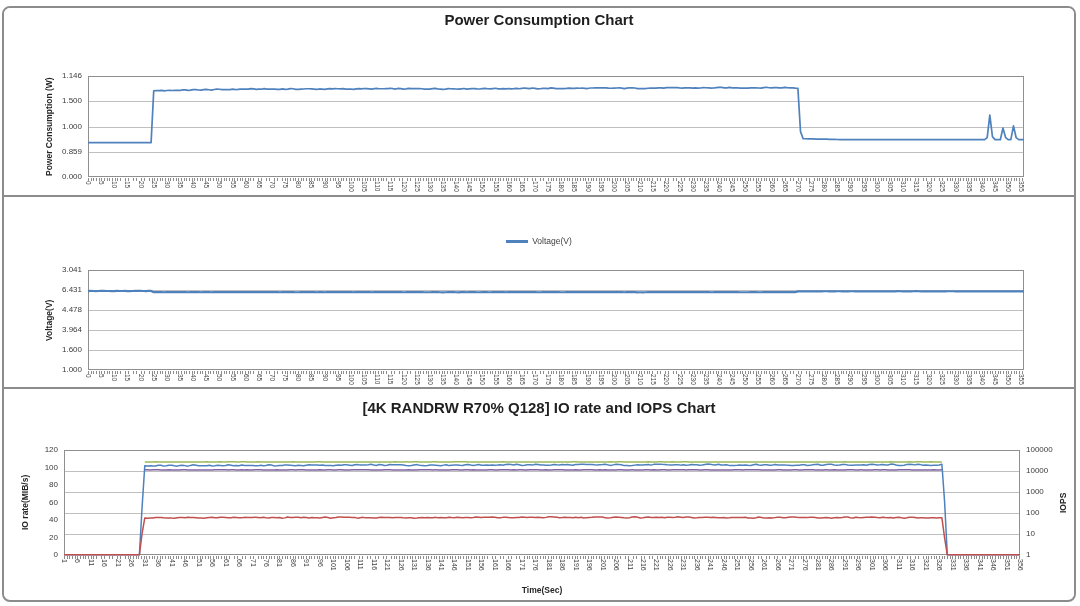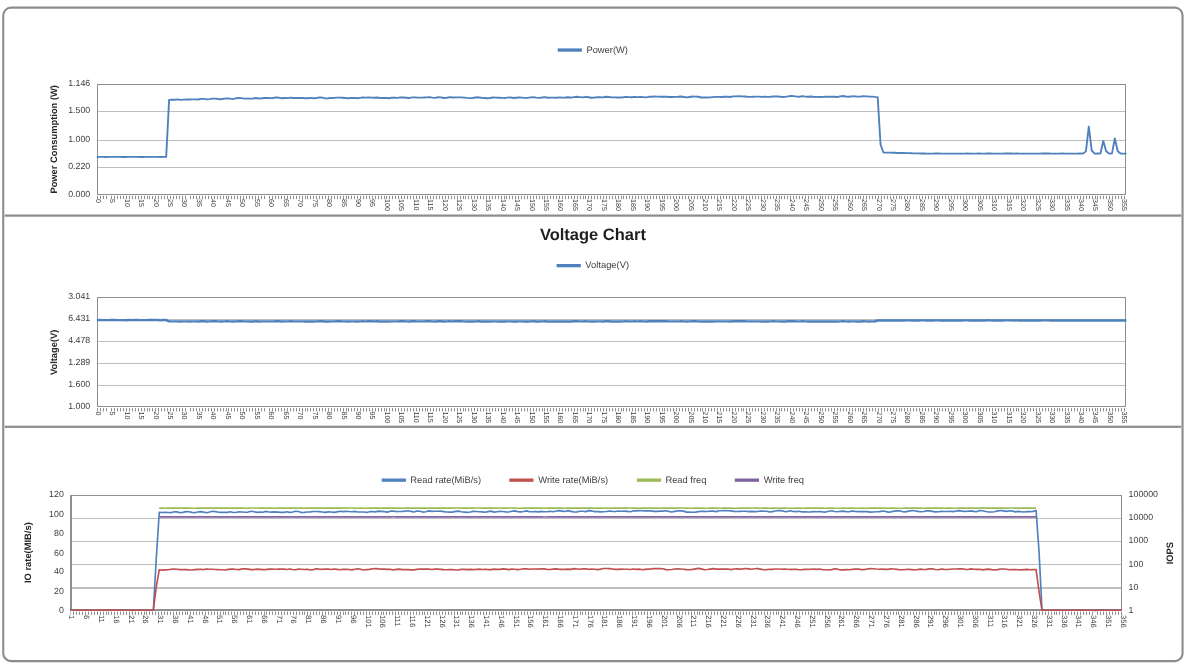--- a/index.html
+++ b/index.html
@@ -37,38 +37,33 @@
   .comb{position:absolute;height:3px;background:repeating-linear-gradient(to right,#8c8c8c 0,#8c8c8c 0.9px,transparent 0.9px,transparent 2.66px);}
   .x-title{position:absolute;text-align:center;font-weight:bold;font-size:8.5px;color:#262626;}
   #panel-2 .x-title{left:60px;width:956px;top:196px;}
 </style>
 </head>
 <body>
 
 <div class="frame">
 
   <section class="panel" id="panel-0">
-    <div class="legend">
-        <span class="lg-item">
-          <span class="lg-line" style="background: rgb(79, 129, 189);"></span>
-          <span class="lg-text">Power(W)</span>
-        </span>
-      </div>
+    <h2 class="chart-title">Power Consumption Chart</h2>
     <div class="y-title">Power Consumption (W)</div>
     <svg class="plot" width="936" height="101" viewBox="0 0 936 101" style="left: 84px; top: 68px;">
         <line x1="0" x2="936" y1="25.5" y2="25.5" stroke="#bfbfbf" stroke-width="1" shape-rendering="crispEdges"></line>
         <line x1="0" x2="936" y1="51.5" y2="51.5" stroke="#bfbfbf" stroke-width="1" shape-rendering="crispEdges"></line>
         <line x1="0" x2="936" y1="76.5" y2="76.5" stroke="#bfbfbf" stroke-width="1" shape-rendering="crispEdges"></line>
         <rect x="0.5" y="0.5" width="935" height="100" fill="none" stroke="#8f8f8f" stroke-width="1" shape-rendering="crispEdges"></rect>
         <path d="M0.00 66.68L2.63 66.63L5.26 66.66L7.89 66.68L10.52 66.67L13.15 66.61L15.78 66.63L18.40 66.66L21.03 66.66L23.66 66.69L26.29 66.71L28.92 66.64L31.55 66.65L34.18 66.65L36.81 66.63L39.44 66.68L42.07 66.69L44.70 66.66L47.33 66.59L49.96 66.61L52.58 66.59L55.21 66.65L57.84 66.71L60.47 66.62L63.10 66.63L65.73 14.75L68.36 14.54L70.99 14.66L73.62 14.33L76.25 14.79L78.88 14.52L81.51 14.39L84.13 14.49L86.76 14.34L89.39 14.36L92.02 14.46L94.65 13.86L97.28 13.87L99.91 14.38L102.54 14.11L105.17 13.62L107.80 13.61L110.43 13.98L113.06 14.20L115.69 13.69L118.31 13.43L120.94 13.72L123.57 14.05L126.20 13.50L128.83 13.05L131.46 13.25L134.09 13.60L136.72 13.60L139.35 13.62L141.98 13.55L144.61 13.11L147.24 13.53L149.87 13.34L152.49 13.08L155.12 13.09L157.75 13.21L160.38 13.11L163.01 12.58L165.64 12.91L168.27 13.31L170.90 13.12L173.53 13.22L176.16 12.69L178.79 13.10L181.42 13.12L184.04 13.02L186.67 13.13L189.30 13.30L191.93 13.35L194.56 12.94L197.19 13.29L199.82 13.11L202.45 12.58L205.08 12.75L207.71 13.38L210.34 13.33L212.97 13.04L215.60 13.02L218.22 12.74L220.85 12.73L223.48 12.85L226.11 13.05L228.74 13.29L231.37 12.97L234.00 13.04L236.63 13.32L239.26 12.95L241.89 12.56L244.52 12.78L247.15 12.67L249.78 12.73L252.40 12.90L255.03 12.67L257.66 13.05L260.29 13.06L262.92 13.03L265.55 13.33L268.18 12.85L270.81 12.72L273.44 12.95L276.07 12.49L278.70 12.64L281.33 12.85L283.96 13.13L286.58 12.53L289.21 12.47L291.84 12.77L294.47 12.75L297.10 12.68L299.73 12.54L302.36 12.28L304.99 12.69L307.62 13.04L310.25 12.38L312.88 12.56L315.51 13.09L318.13 12.85L320.76 12.35L323.39 12.60L326.02 12.54L328.65 12.57L331.28 12.52L333.91 12.76L336.54 13.03L339.17 13.16L341.80 13.11L344.43 12.66L347.06 12.46L349.69 12.88L352.31 13.09L354.94 13.30L357.57 13.06L360.20 12.65L362.83 12.74L365.46 12.87L368.09 12.99L370.72 13.19L373.35 12.80L375.98 12.49L378.61 13.12L381.24 12.86L383.87 12.63L386.49 12.72L389.12 12.93L391.75 13.00L394.38 12.54L397.01 12.30L399.64 12.76L402.27 12.95L404.90 12.64L407.53 12.28L410.16 12.83L412.79 12.80L415.42 12.72L418.04 12.88L420.67 12.58L423.30 12.78L425.93 12.68L428.56 12.43L431.19 12.73L433.82 12.30L436.45 11.99L439.08 12.29L441.71 12.56L444.34 11.99L446.97 12.43L449.60 12.88L452.22 12.73L454.85 12.36L457.48 12.34L460.11 12.58L462.74 11.95L465.37 12.13L468.00 12.54L470.63 12.51L473.26 12.67L475.89 12.63L478.52 12.44L481.15 12.08L483.78 12.31L486.40 12.40L489.03 12.08L491.66 12.25L494.29 12.11L496.92 12.31L499.55 12.53L502.18 12.00L504.81 11.98L507.44 11.77L510.07 11.86L512.70 11.91L515.33 11.92L517.96 11.95L520.58 12.20L523.21 12.23L525.84 12.08L528.47 12.00L531.10 11.76L533.73 12.16L536.36 12.56L538.99 12.15L541.62 11.77L544.25 11.85L546.88 11.98L549.51 12.61L552.13 12.58L554.76 12.63L557.39 12.55L560.02 12.26L562.65 12.02L565.28 12.07L567.91 12.16L570.54 11.93L573.17 11.86L575.80 12.20L578.43 11.65L581.06 11.60L583.69 11.50L586.31 11.62L588.94 11.68L591.57 11.96L594.20 12.06L596.83 11.96L599.46 11.86L602.09 11.87L604.72 12.11L607.35 11.89L609.98 12.11L612.61 12.00L615.24 11.64L617.87 11.75L620.49 11.78L623.12 12.16L625.75 12.01L628.38 11.59L631.01 11.31L633.64 11.42L636.27 11.82L638.90 11.95L641.53 11.41L644.16 11.88L646.79 11.95L649.42 11.73L652.04 12.13L654.67 12.12L657.30 12.13L659.93 12.09L662.56 11.86L665.19 11.97L667.82 11.79L670.45 12.00L673.08 12.16L675.71 11.60L678.34 11.28L680.97 11.75L683.60 11.94L686.22 11.63L688.85 11.55L691.48 11.87L694.11 11.82L696.74 11.40L699.37 11.64L702.00 11.78L704.63 11.84L707.26 12.12L709.89 12.32L712.52 55.62L715.15 62.68L717.78 62.73L720.40 62.79L723.03 62.82L725.66 62.90L728.29 63.05L730.92 63.10L733.55 63.11L736.18 63.15L738.81 63.21L741.44 63.37L744.07 63.46L746.70 63.46L749.33 63.50L751.96 63.58L754.58 63.63L757.21 63.67L759.84 63.64L762.47 63.59L765.10 63.58L767.73 63.64L770.36 63.68L772.99 63.66L775.62 63.63L778.25 63.64L780.88 63.64L783.51 63.62L786.13 63.66L788.76 63.60L791.39 63.57L794.02 63.60L796.65 63.63L799.28 63.62L801.91 63.58L804.54 63.63L807.17 63.65L809.80 63.55L812.43 63.57L815.06 63.64L817.69 63.69L820.31 63.69L822.94 63.66L825.57 63.58L828.20 63.55L830.83 63.59L833.46 63.63L836.09 63.57L838.72 63.60L841.35 63.67L843.98 63.63L846.61 63.66L849.24 63.69L851.87 63.66L854.49 63.66L857.12 63.64L859.75 63.56L862.38 63.57L865.01 63.59L867.64 63.65L870.27 63.61L872.90 63.66L875.53 63.65L878.16 63.58L880.79 63.64L883.42 63.70L886.04 63.68L888.67 63.66L891.30 63.66L893.93 63.59L896.56 63.60L899.19 61.61L901.82 39.14L904.45 60.64L907.08 63.64L909.71 63.59L912.34 63.69L914.97 52.04L917.60 61.58L920.22 63.61L922.85 63.61L925.48 49.90L928.11 61.56L930.74 63.61L933.37 63.65L936.00 63.67" fill="none" stroke="#4F81BD" stroke-width="1.7" stroke-linejoin="round"></path>
       </svg>
   <div class="ytick" style="left: 34px; top: 63px;">1.146</div>
       <div class="ytick" style="left: 34px; top: 88.25px;">1.500</div>
       <div class="ytick" style="left: 34px; top: 113.5px;">1.000</div>
-      <div class="ytick" style="left: 34px; top: 138.75px;">0.220</div>
+      <div class="ytick" style="left: 34px; top: 138.75px;">0.859</div>
       <div class="ytick" style="left: 34px; top: 164px;">0.000</div>
       <div class="xtick" style="left: 80px; top: 173px;">0</div>
       <div class="xtick" style="left: 93.1461px; top: 173px;">5</div>
       <div class="xtick" style="left: 106.292px; top: 173px;">10</div>
       <div class="xtick" style="left: 119.438px; top: 173px;">15</div>
       <div class="xtick" style="left: 132.584px; top: 173px;">20</div>
       <div class="xtick" style="left: 145.73px; top: 173px;">25</div>
       <div class="xtick" style="left: 158.876px; top: 173px;">30</div>
       <div class="xtick" style="left: 172.022px; top: 173px;">35</div>
       <div class="xtick" style="left: 185.169px; top: 173px;">40</div>
@@ -132,40 +127,39 @@
       <div class="xtick" style="left: 947.64px; top: 173px;">330</div>
       <div class="xtick" style="left: 960.787px; top: 173px;">335</div>
       <div class="xtick" style="left: 973.933px; top: 173px;">340</div>
       <div class="xtick" style="left: 987.079px; top: 173px;">345</div>
       <div class="xtick" style="left: 1000.22px; top: 173px;">350</div>
       <div class="xtick" style="left: 1013.37px; top: 173px;">355</div>
       <div class="comb" style="left: 84px; top: 169.5px; width: 936px;"></div>
     </section>
 
   <section class="panel" id="panel-1">
-    <h2 class="chart-title">Voltage Chart</h2>
     <div class="legend">
         <span class="lg-item">
           <span class="lg-line" style="background: rgb(79, 129, 189);"></span>
           <span class="lg-text">Voltage(V)</span>
         </span>
       </div>
     <div class="y-title">Voltage(V)</div>
     <svg class="plot" width="936" height="100" viewBox="0 0 936 100" style="left: 84px; top: 73px;">
         <line x1="0" x2="936" y1="20.5" y2="20.5" stroke="#bfbfbf" stroke-width="1" shape-rendering="crispEdges"></line>
         <line x1="0" x2="936" y1="40.5" y2="40.5" stroke="#bfbfbf" stroke-width="1" shape-rendering="crispEdges"></line>
         <line x1="0" x2="936" y1="60.5" y2="60.5" stroke="#bfbfbf" stroke-width="1" shape-rendering="crispEdges"></line>
         <line x1="0" x2="936" y1="80.5" y2="80.5" stroke="#bfbfbf" stroke-width="1" shape-rendering="crispEdges"></line>
         <rect x="0.5" y="0.5" width="935" height="99" fill="none" stroke="#8f8f8f" stroke-width="1" shape-rendering="crispEdges"></rect>
         <path d="M0.00 21.03L2.63 20.95L5.26 20.99L7.89 21.03L10.52 21.01L13.15 20.92L15.78 20.96L18.40 21.00L21.03 20.99L23.66 21.04L26.29 21.07L28.92 20.97L31.55 20.99L34.18 20.98L36.81 20.95L39.44 21.03L42.07 21.04L44.70 21.00L47.33 20.90L49.96 20.93L52.58 20.90L55.21 20.98L57.84 21.07L60.47 20.94L63.10 20.95L65.73 22.19L68.36 22.15L70.99 22.19L73.62 22.13L76.25 22.24L78.88 22.19L81.51 22.17L84.13 22.20L86.76 22.18L89.39 22.19L92.02 22.22L94.65 22.10L97.28 22.11L99.91 22.23L102.54 22.18L105.17 22.08L107.80 22.09L110.43 22.18L113.06 22.24L115.69 22.14L118.31 22.09L120.94 22.16L123.57 22.24L126.20 22.13L128.83 22.04L131.46 22.10L134.09 22.18L136.72 22.19L139.35 22.21L141.98 22.20L144.61 22.11L147.24 22.22L149.87 22.18L152.49 22.14L155.12 22.15L157.75 22.18L160.38 22.16L163.01 22.05L165.64 22.12L168.27 22.21L170.90 22.17L173.53 22.19L176.16 22.08L178.79 22.17L181.42 22.17L184.04 22.15L186.67 22.18L189.30 22.22L191.93 22.23L194.56 22.14L197.19 22.22L199.82 22.18L202.45 22.07L205.08 22.11L207.71 22.25L210.34 22.24L212.97 22.17L215.60 22.17L218.22 22.11L220.85 22.11L223.48 22.13L226.11 22.18L228.74 22.23L231.37 22.17L234.00 22.18L236.63 22.24L239.26 22.17L241.89 22.08L244.52 22.13L247.15 22.11L249.78 22.12L252.40 22.16L255.03 22.11L257.66 22.20L260.29 22.20L262.92 22.19L265.55 22.26L268.18 22.16L270.81 22.13L273.44 22.18L276.07 22.08L278.70 22.12L281.33 22.16L283.96 22.23L286.58 22.10L289.21 22.08L291.84 22.15L294.47 22.15L297.10 22.13L299.73 22.10L302.36 22.05L304.99 22.14L307.62 22.22L310.25 22.07L312.88 22.11L315.51 22.23L318.13 22.18L320.76 22.07L323.39 22.13L326.02 22.12L328.65 22.12L331.28 22.11L333.91 22.17L336.54 22.23L339.17 22.26L341.80 22.25L344.43 22.15L347.06 22.11L349.69 22.20L352.31 22.25L354.94 22.30L357.57 22.25L360.20 22.16L362.83 22.18L365.46 22.21L368.09 22.24L370.72 22.28L373.35 22.19L375.98 22.13L378.61 22.27L381.24 22.21L383.87 22.16L386.49 22.18L389.12 22.23L391.75 22.25L394.38 22.15L397.01 22.10L399.64 22.20L402.27 22.24L404.90 22.18L407.53 22.10L410.16 22.22L412.79 22.22L415.42 22.20L418.04 22.24L420.67 22.18L423.30 22.22L425.93 22.20L428.56 22.15L431.19 22.22L433.82 22.12L436.45 22.06L439.08 22.13L441.71 22.19L444.34 22.06L446.97 22.16L449.60 22.26L452.22 22.23L454.85 22.15L457.48 22.15L460.11 22.20L462.74 22.07L465.37 22.11L468.00 22.20L470.63 22.20L473.26 22.23L475.89 22.23L478.52 22.19L481.15 22.11L483.78 22.16L486.40 22.18L489.03 22.12L491.66 22.15L494.29 22.12L496.92 22.17L499.55 22.22L502.18 22.11L504.81 22.10L507.44 22.06L510.07 22.08L512.70 22.10L515.33 22.10L517.96 22.11L520.58 22.16L523.21 22.17L525.84 22.14L528.47 22.13L531.10 22.07L533.73 22.17L536.36 22.26L538.99 22.17L541.62 22.08L544.25 22.10L546.88 22.13L549.51 22.28L552.13 22.27L554.76 22.28L557.39 22.27L560.02 22.21L562.65 22.16L565.28 22.17L567.91 22.19L570.54 22.14L573.17 22.13L575.80 22.20L578.43 22.09L581.06 22.08L583.69 22.06L586.31 22.08L588.94 22.10L591.57 22.16L594.20 22.19L596.83 22.17L599.46 22.15L602.09 22.15L604.72 22.21L607.35 22.16L609.98 22.21L612.61 22.19L615.24 22.11L617.87 22.14L620.49 22.14L623.12 22.23L625.75 22.20L628.38 22.11L631.01 22.05L633.64 22.07L636.27 22.17L638.90 22.19L641.53 22.08L644.16 22.18L646.79 22.20L649.42 22.15L652.04 22.24L654.67 22.24L657.30 22.25L659.93 22.24L662.56 22.19L665.19 22.22L667.82 22.18L670.45 22.23L673.08 22.27L675.71 22.14L678.34 22.08L680.97 22.18L683.60 22.22L686.22 22.16L688.85 22.14L691.48 22.22L694.11 22.21L696.74 22.12L699.37 22.17L702.00 22.20L704.63 22.18L707.26 22.20L709.89 21.38L712.52 21.43L715.15 21.43L717.78 21.39L720.40 21.37L723.03 21.31L725.66 21.32L728.29 21.43L730.92 21.41L733.55 21.31L736.18 21.27L738.81 21.25L741.44 21.38L744.07 21.40L746.70 21.29L749.33 21.24L751.96 21.25L754.58 21.34L757.21 21.39L759.84 21.35L762.47 21.27L765.10 21.26L767.73 21.34L770.36 21.40L772.99 21.38L775.62 21.34L778.25 21.35L780.88 21.35L783.51 21.32L786.13 21.38L788.76 21.28L791.39 21.24L794.02 21.29L796.65 21.33L799.28 21.31L801.91 21.26L804.54 21.34L807.17 21.36L809.80 21.21L812.43 21.25L815.06 21.35L817.69 21.43L820.31 21.42L822.94 21.38L825.57 21.26L828.20 21.22L830.83 21.27L833.46 21.33L836.09 21.24L838.72 21.29L841.35 21.40L843.98 21.34L846.61 21.38L849.24 21.42L851.87 21.37L854.49 21.38L857.12 21.34L859.75 21.23L862.38 21.24L865.01 21.27L867.64 21.36L870.27 21.31L872.90 21.37L875.53 21.36L878.16 21.27L880.79 21.35L883.42 21.44L886.04 21.40L888.67 21.38L891.30 21.38L893.93 21.27L896.56 21.30L899.19 21.33L901.82 21.28L904.45 21.40L907.08 21.35L909.71 21.28L912.34 21.42L914.97 21.38L917.60 21.29L920.22 21.30L922.85 21.30L925.48 21.31L928.11 21.26L930.74 21.30L933.37 21.37L936.00 21.39" fill="none" stroke="#4F81BD" stroke-width="2.2" stroke-linejoin="round"></path>
       </svg>
   <div class="ytick" style="left: 34px; top: 68px;">3.041</div>
       <div class="ytick" style="left: 34px; top: 88px;">6.431</div>
       <div class="ytick" style="left: 34px; top: 108px;">4.478</div>
-      <div class="ytick" style="left: 34px; top: 128px;">1.289</div>
+      <div class="ytick" style="left: 34px; top: 128px;">3.964</div>
       <div class="ytick" style="left: 34px; top: 148px;">1.600</div>
       <div class="ytick" style="left: 34px; top: 168px;">1.000</div>
       <div class="xtick" style="left: 80px; top: 177px;">0</div>
       <div class="xtick" style="left: 93.1461px; top: 177px;">5</div>
       <div class="xtick" style="left: 106.292px; top: 177px;">10</div>
       <div class="xtick" style="left: 119.438px; top: 177px;">15</div>
       <div class="xtick" style="left: 132.584px; top: 177px;">20</div>
       <div class="xtick" style="left: 145.73px; top: 177px;">25</div>
       <div class="xtick" style="left: 158.876px; top: 177px;">30</div>
       <div class="xtick" style="left: 172.022px; top: 177px;">35</div>
@@ -230,40 +224,24 @@
       <div class="xtick" style="left: 947.64px; top: 177px;">330</div>
       <div class="xtick" style="left: 960.787px; top: 177px;">335</div>
       <div class="xtick" style="left: 973.933px; top: 177px;">340</div>
       <div class="xtick" style="left: 987.079px; top: 177px;">345</div>
       <div class="xtick" style="left: 1000.22px; top: 177px;">350</div>
       <div class="xtick" style="left: 1013.37px; top: 177px;">355</div>
       <div class="comb" style="left: 84px; top: 173.5px; width: 936px;"></div>
     </section>
 
   <section class="panel" id="panel-2">
-    <div class="legend">
-        <span class="lg-item">
-          <span class="lg-line" style="background: rgb(79, 129, 189);"></span>
-          <span class="lg-text">Read rate(MiB/s)</span>
-        </span>
-        <span class="lg-item">
-          <span class="lg-line" style="background: rgb(192, 80, 77);"></span>
-          <span class="lg-text">Write rate(MiB/s)</span>
-        </span>
-        <span class="lg-item">
-          <span class="lg-line" style="background: rgb(155, 187, 89);"></span>
-          <span class="lg-text">Read freq</span>
-        </span>
-        <span class="lg-item">
-          <span class="lg-line" style="background: rgb(128, 100, 162);"></span>
-          <span class="lg-text">Write freq</span>
-        </span>
-      </div>
+    <h2 class="chart-title">[4K RANDRW R70% Q128] IO rate and IOPS Chart</h2>
     <div class="y-title">IO rate(MIB/s)</div>
     <div class="y2-title">IOPS</div>
+    <div class="x-title">Time(Sec)</div>
     <svg class="plot" width="956" height="105" viewBox="0 0 956 105" style="left: 60px; top: 61px;">
         <line x1="0" x2="956" y1="21.5" y2="21.5" stroke="#bfbfbf" stroke-width="1" shape-rendering="crispEdges"></line>
         <line x1="0" x2="956" y1="42.5" y2="42.5" stroke="#bfbfbf" stroke-width="1" shape-rendering="crispEdges"></line>
         <line x1="0" x2="956" y1="63.5" y2="63.5" stroke="#bfbfbf" stroke-width="1" shape-rendering="crispEdges"></line>
         <line x1="0" x2="956" y1="84.5" y2="84.5" stroke="#bfbfbf" stroke-width="1" shape-rendering="crispEdges"></line>
         <rect x="0.5" y="0.5" width="955" height="104" fill="none" stroke="#8f8f8f" stroke-width="1" shape-rendering="crispEdges"></rect>
         <path d="M0.00 104.69L2.69 104.73L5.39 104.77L8.08 104.75L10.77 104.66L13.46 104.69L16.16 104.73L18.85 104.73L21.54 104.78L24.24 104.81L26.93 104.71L29.62 104.73L32.32 104.72L35.01 104.69L37.70 104.77L40.39 104.77L43.09 104.74L45.78 104.64L48.47 104.67L51.17 104.64L53.86 104.72L56.55 104.80L59.25 104.68L61.94 104.69L64.63 104.76L67.32 104.72L70.02 104.76L72.71 104.70L75.40 104.81L78.10 57.01L80.79 15.76L83.48 15.95L86.17 15.80L88.87 15.88L91.56 16.07L94.25 15.27L96.95 15.34L99.64 16.13L102.33 15.79L105.03 15.15L107.72 15.19L110.41 15.77L113.10 16.14L115.80 15.47L118.49 15.15L121.18 15.62L123.88 16.14L126.57 15.40L129.26 14.82L131.95 15.16L134.65 15.72L137.34 15.77L140.03 15.86L142.73 15.81L145.42 15.23L148.11 15.90L150.81 15.67L153.50 15.36L156.19 15.43L158.88 15.65L161.58 15.51L164.27 14.74L166.96 15.22L169.66 15.80L172.35 15.53L175.04 15.67L177.74 14.91L180.43 15.50L183.12 15.52L185.81 15.38L188.51 15.54L191.20 15.79L193.89 15.86L196.59 15.28L199.28 15.78L201.97 15.52L204.66 14.75L207.36 15.00L210.05 15.91L212.74 15.84L215.44 15.42L218.13 15.40L220.82 15.00L223.52 14.98L226.21 15.14L228.90 15.44L231.59 15.78L234.29 15.33L236.98 15.43L239.67 15.83L242.37 15.30L245.06 14.73L247.75 15.06L250.45 14.89L253.14 14.98L255.83 15.23L258.52 14.90L261.22 15.45L263.91 15.46L266.60 15.42L269.30 15.85L271.99 15.16L274.68 14.97L277.37 15.31L280.07 14.65L282.76 14.87L285.45 15.16L288.15 15.57L290.84 14.71L293.53 14.62L296.23 15.05L298.92 15.03L301.61 14.92L304.30 14.72L307.00 14.35L309.69 14.94L312.38 15.46L315.08 14.50L317.77 14.76L320.46 15.52L323.15 15.18L325.85 14.46L328.54 14.83L331.23 14.74L333.93 14.78L336.62 14.70L339.31 15.06L342.01 15.45L344.70 15.63L347.39 15.56L350.08 14.91L352.78 14.62L355.47 15.23L358.16 15.53L360.86 15.84L363.55 15.50L366.24 14.91L368.94 15.03L371.63 15.22L374.32 15.40L377.01 15.69L379.71 15.12L382.40 14.67L385.09 15.59L387.79 15.22L390.48 14.88L393.17 15.01L395.86 15.32L398.56 15.41L401.25 14.75L403.94 14.42L406.64 15.09L409.33 15.39L412.02 14.95L414.72 14.43L417.41 15.25L420.10 15.21L422.79 15.12L425.49 15.36L428.18 14.93L430.87 15.24L433.57 15.11L436.26 14.75L438.95 15.21L441.65 14.59L444.34 14.16L447.03 14.61L449.72 15.00L452.42 14.20L455.11 14.84L457.80 15.50L460.50 15.30L463.19 14.78L465.88 14.77L468.57 15.11L471.27 14.22L473.96 14.49L476.65 15.10L479.35 15.07L482.04 15.32L484.73 15.27L487.43 15.01L490.12 14.50L492.81 14.84L495.50 14.99L498.20 14.54L500.89 14.79L503.58 14.60L506.28 14.91L508.97 15.24L511.66 14.48L514.35 14.46L517.05 14.18L519.74 14.31L522.43 14.41L525.13 14.44L527.82 14.48L530.51 14.86L533.21 14.91L535.90 14.72L538.59 14.61L541.28 14.27L543.98 14.87L546.67 15.46L549.36 14.88L552.06 14.34L554.75 14.47L557.44 14.67L560.14 15.59L562.83 15.56L565.52 15.64L568.21 15.54L570.91 15.13L573.60 14.80L576.29 14.88L578.99 15.03L581.68 14.71L584.37 14.61L587.06 15.12L589.76 14.35L592.45 14.28L595.14 14.15L597.84 14.34L600.53 14.43L603.22 14.84L605.92 15.00L608.61 14.88L611.30 14.74L613.99 14.76L616.69 15.13L619.38 14.83L622.07 15.16L624.77 15.01L627.46 14.50L630.15 14.67L632.85 14.73L635.54 15.29L638.23 15.08L640.92 14.50L643.62 14.10L646.31 14.26L649.00 14.87L651.70 15.06L654.39 14.29L657.08 14.99L659.77 15.10L662.47 14.79L665.16 15.38L667.85 15.38L670.55 15.41L673.24 15.36L675.93 15.03L678.63 15.21L681.32 14.97L684.01 15.28L686.70 15.52L689.40 14.73L692.09 14.29L694.78 14.98L697.48 15.26L700.17 14.82L702.86 14.71L705.55 15.19L708.25 15.13L710.94 14.54L713.63 14.89L716.33 15.11L719.02 14.96L721.71 15.12L724.41 15.16L727.10 15.54L729.79 15.49L732.48 15.25L735.18 15.14L737.87 14.72L740.56 14.76L743.26 15.54L745.95 15.36L748.64 14.72L751.34 14.43L754.03 14.34L756.72 15.19L759.41 15.31L762.11 14.60L764.80 14.27L767.49 14.36L770.19 14.90L772.88 15.22L775.57 14.99L778.26 14.47L780.96 14.38L783.65 14.93L786.34 15.34L789.04 15.19L791.73 14.90L794.42 14.98L797.12 15.01L799.81 14.80L802.50 15.16L805.19 14.54L807.89 14.25L810.58 14.61L813.27 14.88L815.97 14.75L818.66 14.39L821.35 14.92L824.05 15.06L826.74 14.10L829.43 14.30L832.12 14.95L834.82 15.50L837.51 15.46L840.20 15.18L842.90 14.38L845.59 14.14L848.28 14.47L850.97 14.87L853.67 14.27L856.36 14.61L859.05 15.31L861.75 14.91L864.44 15.20L867.13 15.43L869.83 15.13L872.52 15.18L875.21 14.92L877.90 14.21L880.60 51.89L883.29 104.68L885.98 104.76L888.68 104.71L891.37 104.77L894.06 104.76L896.75 104.67L899.45 104.75L902.14 104.84L904.83 104.80L907.53 104.78L910.22 104.79L912.91 104.67L915.61 104.70L918.30 104.73L920.99 104.68L923.68 104.80L926.38 104.75L929.07 104.69L931.76 104.83L934.46 104.78L937.15 104.69L939.84 104.70L942.54 104.71L945.23 104.72L947.92 104.67L950.61 104.70L953.31 104.77L956.00 104.79" fill="none" stroke="#4F81BD" stroke-width="1.5" stroke-linejoin="round"></path>
         <path d="M0.00 104.81L2.69 104.77L5.39 104.73L8.08 104.67L10.77 104.73L13.46 104.72L16.16 104.72L18.85 104.72L21.54 104.74L24.24 104.72L26.93 104.66L29.62 104.72L32.32 104.76L35.01 104.69L37.70 104.68L40.39 104.68L43.09 104.71L45.78 104.68L48.47 104.74L51.17 104.73L53.86 104.77L56.55 104.82L59.25 104.80L61.94 104.72L64.63 104.68L67.32 104.75L70.02 104.78L72.71 104.71L75.40 104.74L78.10 83.50L80.79 67.92L83.48 68.28L86.17 68.05L88.87 67.97L91.56 67.49L94.25 67.44L96.95 67.53L99.64 67.86L102.33 67.88L105.03 67.89L107.72 68.06L110.41 68.15L113.10 67.79L115.80 67.57L118.49 67.50L121.18 67.78L123.88 67.26L126.57 67.51L129.26 67.47L131.95 67.69L134.65 67.89L137.34 68.00L140.03 68.15L142.73 67.79L145.42 67.42L148.11 67.31L150.81 67.76L153.50 67.81L156.19 67.18L158.88 67.19L161.58 67.39L164.27 67.85L166.96 67.78L169.66 67.36L172.35 67.55L175.04 67.82L177.74 67.82L180.43 67.37L183.12 67.39L185.81 67.52L188.51 67.41L191.20 67.24L193.89 67.43L196.59 67.68L199.28 67.23L201.97 67.70L204.66 67.94L207.36 67.42L210.05 67.47L212.74 67.74L215.44 67.50L218.13 68.20L220.82 67.87L223.52 67.09L226.21 67.40L228.90 67.59L231.59 67.30L234.29 67.33L236.98 67.69L239.67 67.28L242.37 67.58L245.06 67.91L247.75 67.54L250.45 67.64L253.14 67.77L255.83 68.10L258.52 67.46L261.22 67.03L263.91 67.47L266.60 68.15L269.30 67.86L271.99 67.57L274.68 67.03L277.37 66.97L280.07 67.22L282.76 67.35L285.45 67.29L288.15 67.57L290.84 67.48L293.53 68.14L296.23 67.65L298.92 67.37L301.61 67.83L304.30 67.80L307.00 67.84L309.69 68.12L312.38 68.04L315.08 67.57L317.77 67.24L320.46 67.42L323.15 67.42L325.85 67.42L328.54 67.70L331.23 67.45L333.93 67.44L336.62 67.56L339.31 67.86L342.01 67.99L344.70 67.77L347.39 67.86L350.08 68.16L352.78 68.04L355.47 67.67L358.16 67.55L360.86 67.84L363.55 67.59L366.24 67.81L368.94 67.68L371.63 67.37L374.32 67.69L377.01 67.49L379.71 67.79L382.40 67.86L385.09 67.34L387.79 67.59L390.48 67.65L393.17 67.20L395.86 67.43L398.56 67.79L401.25 67.40L403.94 67.52L406.64 67.84L409.33 67.50L412.02 67.04L414.72 67.14L417.41 67.48L420.10 67.25L422.79 67.29L425.49 67.33L428.18 67.09L430.87 67.18L433.57 67.71L436.26 67.72L438.95 67.37L441.65 67.15L444.34 67.55L447.03 67.67L449.72 67.66L452.42 67.43L455.11 67.57L457.80 66.95L460.50 67.24L463.19 67.49L465.88 67.21L468.57 67.22L471.27 67.55L473.96 67.32L476.65 67.52L479.35 67.80L482.04 67.37L484.73 66.85L487.43 66.78L490.12 66.93L492.81 67.27L495.50 67.66L498.20 67.61L500.89 67.37L503.58 67.49L506.28 67.47L508.97 67.68L511.66 67.30L514.35 67.64L517.05 67.35L519.74 67.95L522.43 67.63L525.13 67.42L527.82 67.22L530.51 66.94L533.21 66.95L535.90 66.91L538.59 67.09L541.28 67.87L543.98 67.94L546.67 67.71L549.36 67.28L552.06 67.02L554.75 67.24L557.44 67.47L560.14 67.83L562.83 67.94L565.52 67.65L568.21 67.11L570.91 66.74L573.60 67.18L576.29 67.92L578.99 67.76L581.68 67.36L584.37 66.93L587.06 67.39L589.76 67.41L592.45 67.29L595.14 67.38L597.84 67.31L600.53 67.79L603.22 67.27L605.92 67.21L608.61 67.40L611.30 67.20L613.99 66.85L616.69 67.20L619.38 67.55L622.07 67.04L624.77 66.99L627.46 67.40L630.15 67.91L632.85 67.85L635.54 67.50L638.23 67.56L640.92 67.25L643.62 67.28L646.31 67.49L649.00 67.33L651.70 67.49L654.39 67.68L657.08 67.63L659.77 67.51L662.47 67.98L665.16 67.83L667.85 67.55L670.55 67.61L673.24 67.46L675.93 67.42L678.63 67.55L681.32 67.31L684.01 67.96L686.70 67.97L689.40 68.15L692.09 67.83L694.78 67.05L697.48 67.44L700.17 68.12L702.86 68.07L705.55 67.82L708.25 67.97L710.94 67.63L713.63 67.33L716.33 67.29L719.02 67.84L721.71 67.81L724.41 67.26L727.10 66.96L729.79 67.02L732.48 67.30L735.18 67.47L737.87 67.41L740.56 67.62L743.26 67.62L745.95 67.17L748.64 67.25L751.34 67.56L754.03 67.95L756.72 67.98L759.41 67.68L762.11 67.49L764.80 67.84L767.49 68.16L770.19 67.72L772.88 67.39L775.57 67.75L778.26 67.58L780.96 67.10L783.65 67.10L786.34 67.68L789.04 67.98L791.73 67.30L794.42 67.58L797.12 67.77L799.81 67.52L802.50 67.31L805.19 67.23L807.89 67.06L810.58 67.17L813.27 67.55L815.97 67.70L818.66 67.16L821.35 67.46L824.05 67.64L826.74 67.51L829.43 68.09L832.12 67.56L834.82 67.33L837.51 67.81L840.20 68.22L842.90 67.80L845.59 67.24L848.28 67.24L850.97 67.46L853.67 67.95L856.36 67.86L859.05 67.80L861.75 67.93L864.44 68.01L867.13 67.83L869.83 67.64L872.52 67.98L875.21 67.86L877.90 67.83L880.60 87.95L883.29 104.83L885.98 104.78L888.68 104.73L891.37 104.76L894.06 104.65L896.75 104.69L899.45 104.73L902.14 104.79L904.83 104.79L907.53 104.81L910.22 104.76L912.91 104.74L915.61 104.68L918.30 104.69L920.99 104.67L923.68 104.76L926.38 104.77L929.07 104.73L931.76 104.83L934.46 104.78L937.15 104.71L939.84 104.78L942.54 104.73L945.23 104.77L947.92 104.73L950.61 104.71L953.31 104.81L956.00 104.75" fill="none" stroke="#C0504D" stroke-width="1.5" stroke-linejoin="round"></path>
         <path d="M80.79 11.89L83.48 11.97L86.17 12.01L88.87 11.94L91.56 11.87L94.25 11.90L96.95 11.99L99.64 11.93L102.33 11.98L105.03 11.95L107.72 11.95L110.41 12.05L113.10 12.04L115.80 11.99L118.49 11.97L121.18 11.99L123.88 11.97L126.57 11.95L129.26 11.94L131.95 11.97L134.65 11.93L137.34 11.92L140.03 11.89L142.73 11.86L145.42 11.94L148.11 11.99L150.81 11.92L153.50 11.89L156.19 11.87L158.88 12.00L161.58 11.98L164.27 11.84L166.96 11.84L169.66 11.86L172.35 11.91L175.04 11.94L177.74 11.86L180.43 11.87L183.12 11.93L185.81 12.03L188.51 11.97L191.20 11.91L193.89 11.85L196.59 11.88L199.28 11.95L201.97 11.91L204.66 11.90L207.36 11.96L210.05 11.99L212.74 12.02L215.44 11.93L218.13 11.89L220.82 11.94L223.52 11.96L226.21 11.89L228.90 11.87L231.59 11.95L234.29 11.99L236.98 11.98L239.67 11.88L242.37 11.95L245.06 11.91L247.75 11.94L250.45 11.98L253.14 11.83L255.83 11.85L258.52 11.96L261.22 12.00L263.91 11.98L266.60 12.03L269.30 12.00L271.99 11.96L274.68 11.89L277.37 11.94L280.07 11.90L282.76 11.94L285.45 11.94L288.15 11.99L290.84 11.98L293.53 11.97L296.23 11.94L298.92 11.91L301.61 12.02L304.30 11.94L307.00 11.93L309.69 11.94L312.38 11.99L315.08 11.94L317.77 11.98L320.46 11.96L323.15 11.90L325.85 11.95L328.54 11.98L331.23 11.85L333.93 11.89L336.62 11.90L339.31 11.89L342.01 11.87L344.70 11.89L347.39 11.88L350.08 11.84L352.78 11.86L355.47 11.89L358.16 11.95L360.86 11.94L363.55 11.89L366.24 11.91L368.94 11.85L371.63 11.85L374.32 11.88L377.01 11.92L379.71 11.96L382.40 11.89L385.09 11.88L387.79 11.88L390.48 11.85L393.17 11.87L395.86 11.87L398.56 11.84L401.25 11.84L403.94 11.92L406.64 12.02L409.33 12.03L412.02 11.95L414.72 11.92L417.41 11.95L420.10 11.88L422.79 11.90L425.49 11.96L428.18 11.99L430.87 12.01L433.57 11.96L436.26 11.89L438.95 11.85L441.65 11.94L444.34 11.96L447.03 11.95L449.72 12.02L452.42 11.96L455.11 11.88L457.80 11.94L460.50 11.97L463.19 11.94L465.88 11.89L468.57 11.97L471.27 11.93L473.96 11.92L476.65 12.03L479.35 11.96L482.04 11.93L484.73 12.00L487.43 11.96L490.12 12.01L492.81 11.93L495.50 11.93L498.20 11.91L500.89 11.97L503.58 11.95L506.28 11.88L508.97 11.85L511.66 11.87L514.35 11.96L517.05 12.02L519.74 11.97L522.43 11.98L525.13 11.94L527.82 11.89L530.51 11.94L533.21 11.94L535.90 12.01L538.59 11.93L541.28 11.98L543.98 11.98L546.67 11.85L549.36 11.92L552.06 11.99L554.75 11.84L557.44 11.85L560.14 11.93L562.83 12.03L565.52 12.03L568.21 11.99L570.91 11.94L573.60 11.92L576.29 12.04L578.99 12.02L581.68 11.96L584.37 11.86L587.06 11.89L589.76 12.03L592.45 11.98L595.14 11.87L597.84 11.83L600.53 11.91L603.22 12.04L605.92 11.97L608.61 11.83L611.30 11.90L613.99 11.99L616.69 11.90L619.38 11.82L622.07 11.84L624.77 11.91L627.46 12.02L630.15 11.97L632.85 11.96L635.54 12.04L638.23 11.96L640.92 11.90L643.62 12.00L646.31 11.95L649.00 11.97L651.70 12.00L654.39 12.03L657.08 12.04L659.77 11.99L662.47 11.92L665.16 12.01L667.85 11.99L670.55 11.90L673.24 11.98L675.93 11.99L678.63 11.91L681.32 11.94L684.01 11.89L686.70 12.00L689.40 11.93L692.09 11.93L694.78 12.03L697.48 12.02L700.17 12.00L702.86 11.94L705.55 12.04L708.25 11.96L710.94 11.90L713.63 12.04L716.33 12.00L719.02 11.98L721.71 12.00L724.41 12.01L727.10 11.95L729.79 11.88L732.48 11.90L735.18 11.95L737.87 11.93L740.56 11.90L743.26 12.00L745.95 11.91L748.64 11.99L751.34 12.02L754.03 12.01L756.72 12.00L759.41 11.93L762.11 11.89L764.80 11.97L767.49 11.93L770.19 11.94L772.88 11.99L775.57 12.02L778.26 11.96L780.96 11.87L783.65 11.92L786.34 11.97L789.04 11.91L791.73 11.97L794.42 12.01L797.12 11.92L799.81 11.91L802.50 12.05L805.19 12.03L807.89 11.98L810.58 11.90L813.27 11.96L815.97 11.95L818.66 11.96L821.35 11.89L824.05 11.94L826.74 11.86L829.43 11.95L832.12 11.99L834.82 11.88L837.51 11.88L840.20 11.91L842.90 11.93L845.59 11.85L848.28 11.89L850.97 11.97L853.67 11.84L856.36 11.85L859.05 11.88L861.75 11.92L864.44 11.99L867.13 11.87L869.83 11.94L872.52 11.99L875.21 11.91L877.90 11.98" fill="none" stroke="#9BBB59" stroke-width="1.5" stroke-linejoin="round"></path>
         <path d="M80.79 19.87L83.48 19.86L86.17 19.92L88.87 19.84L91.56 19.86L94.25 19.87L96.95 19.91L99.64 19.89L102.33 19.90L105.03 19.85L107.72 19.89L110.41 19.89L113.10 19.93L115.80 19.90L118.49 19.83L121.18 19.85L123.88 19.88L126.57 19.93L129.26 19.94L131.95 19.91L134.65 19.89L137.34 19.95L140.03 19.92L142.73 19.90L145.42 19.91L148.11 19.93L150.81 19.85L153.50 19.82L156.19 19.84L158.88 19.87L161.58 19.87L164.27 19.93L166.96 19.86L169.66 19.84L172.35 19.90L175.04 19.89L177.74 19.86L180.43 19.90L183.12 19.84L185.81 19.89L188.51 19.92L191.20 19.86L193.89 19.84L196.59 19.87L199.28 19.93L201.97 19.93L204.66 19.92L207.36 19.90L210.05 19.90L212.74 19.87L215.44 19.95L218.13 19.91L220.82 19.91L223.52 19.91L226.21 19.83L228.90 19.86L231.59 19.89L234.29 19.86L236.98 19.87L239.67 19.84L242.37 19.89L245.06 19.93L247.75 19.95L250.45 19.94L253.14 19.92L255.83 19.86L258.52 19.91L261.22 19.92L263.91 19.86L266.60 19.84L269.30 19.89L271.99 19.91L274.68 19.84L277.37 19.86L280.07 19.94L282.76 19.93L285.45 19.88L288.15 19.87L290.84 19.84L293.53 19.81L296.23 19.82L298.92 19.86L301.61 19.87L304.30 19.86L307.00 19.93L309.69 19.89L312.38 19.88L315.08 19.92L317.77 19.93L320.46 19.87L323.15 19.81L325.85 19.83L328.54 19.90L331.23 19.95L333.93 19.93L336.62 19.93L339.31 19.94L342.01 19.88L344.70 19.87L347.39 19.93L350.08 19.89L352.78 19.91L355.47 19.87L358.16 19.86L360.86 19.83L363.55 19.85L366.24 19.86L368.94 19.88L371.63 19.87L374.32 19.89L377.01 19.92L379.71 19.94L382.40 19.90L385.09 19.89L387.79 19.87L390.48 19.83L393.17 19.86L395.86 19.91L398.56 19.90L401.25 19.85L403.94 19.85L406.64 19.89L409.33 19.86L412.02 19.89L414.72 19.89L417.41 19.90L420.10 19.93L422.79 19.92L425.49 19.86L428.18 19.86L430.87 19.96L433.57 19.93L436.26 19.84L438.95 19.82L441.65 19.82L444.34 19.87L447.03 19.89L449.72 19.86L452.42 19.90L455.11 19.84L457.80 19.83L460.50 19.89L463.19 19.91L465.88 19.85L468.57 19.86L471.27 19.84L473.96 19.83L476.65 19.90L479.35 19.91L482.04 19.87L484.73 19.90L487.43 19.89L490.12 19.84L492.81 19.83L495.50 19.85L498.20 19.87L500.89 19.93L503.58 19.92L506.28 19.95L508.97 19.91L511.66 19.85L514.35 19.91L517.05 19.90L519.74 19.84L522.43 19.87L525.13 19.81L527.82 19.82L530.51 19.89L533.21 19.92L535.90 19.87L538.59 19.88L541.28 19.83L543.98 19.88L546.67 19.93L549.36 19.91L552.06 19.88L554.75 19.86L557.44 19.86L560.14 19.89L562.83 19.94L565.52 19.88L568.21 19.87L570.91 19.91L573.60 19.93L576.29 19.92L578.99 19.90L581.68 19.82L584.37 19.87L587.06 19.91L589.76 19.86L592.45 19.93L595.14 19.89L597.84 19.86L600.53 19.85L603.22 19.92L605.92 19.91L608.61 19.87L611.30 19.84L613.99 19.83L616.69 19.83L619.38 19.86L622.07 19.88L624.77 19.83L627.46 19.84L630.15 19.85L632.85 19.87L635.54 19.95L638.23 19.92L640.92 19.84L643.62 19.85L646.31 19.91L649.00 19.93L651.70 19.88L654.39 19.92L657.08 19.89L659.77 19.89L662.47 19.94L665.16 19.92L667.85 19.91L670.55 19.86L673.24 19.85L675.93 19.87L678.63 19.92L681.32 19.87L684.01 19.83L686.70 19.84L689.40 19.87L692.09 19.82L694.78 19.86L697.48 19.91L700.17 19.89L702.86 19.94L705.55 19.91L708.25 19.92L710.94 19.91L713.63 19.87L716.33 19.85L719.02 19.89L721.71 19.92L724.41 19.93L727.10 19.92L729.79 19.85L732.48 19.87L735.18 19.94L737.87 19.93L740.56 19.87L743.26 19.84L745.95 19.84L748.64 19.87L751.34 19.91L754.03 19.88L756.72 19.91L759.41 19.88L762.11 19.87L764.80 19.88L767.49 19.88L770.19 19.86L772.88 19.95L775.57 19.94L778.26 19.94L780.96 19.90L783.65 19.84L786.34 19.81L789.04 19.86L791.73 19.94L794.42 19.89L797.12 19.87L799.81 19.90L802.50 19.88L805.19 19.88L807.89 19.92L810.58 19.85L813.27 19.86L815.97 19.90L818.66 19.84L821.35 19.84L824.05 19.88L826.74 19.91L829.43 19.92L832.12 19.92L834.82 19.85L837.51 19.83L840.20 19.83L842.90 19.84L845.59 19.84L848.28 19.89L850.97 19.88L853.67 19.88L856.36 19.91L859.05 19.90L861.75 19.91L864.44 19.91L867.13 19.90L869.83 19.85L872.52 19.94L875.21 19.89L877.90 19.85" fill="none" stroke="#8064A2" stroke-width="1.5" stroke-linejoin="round"></path>

